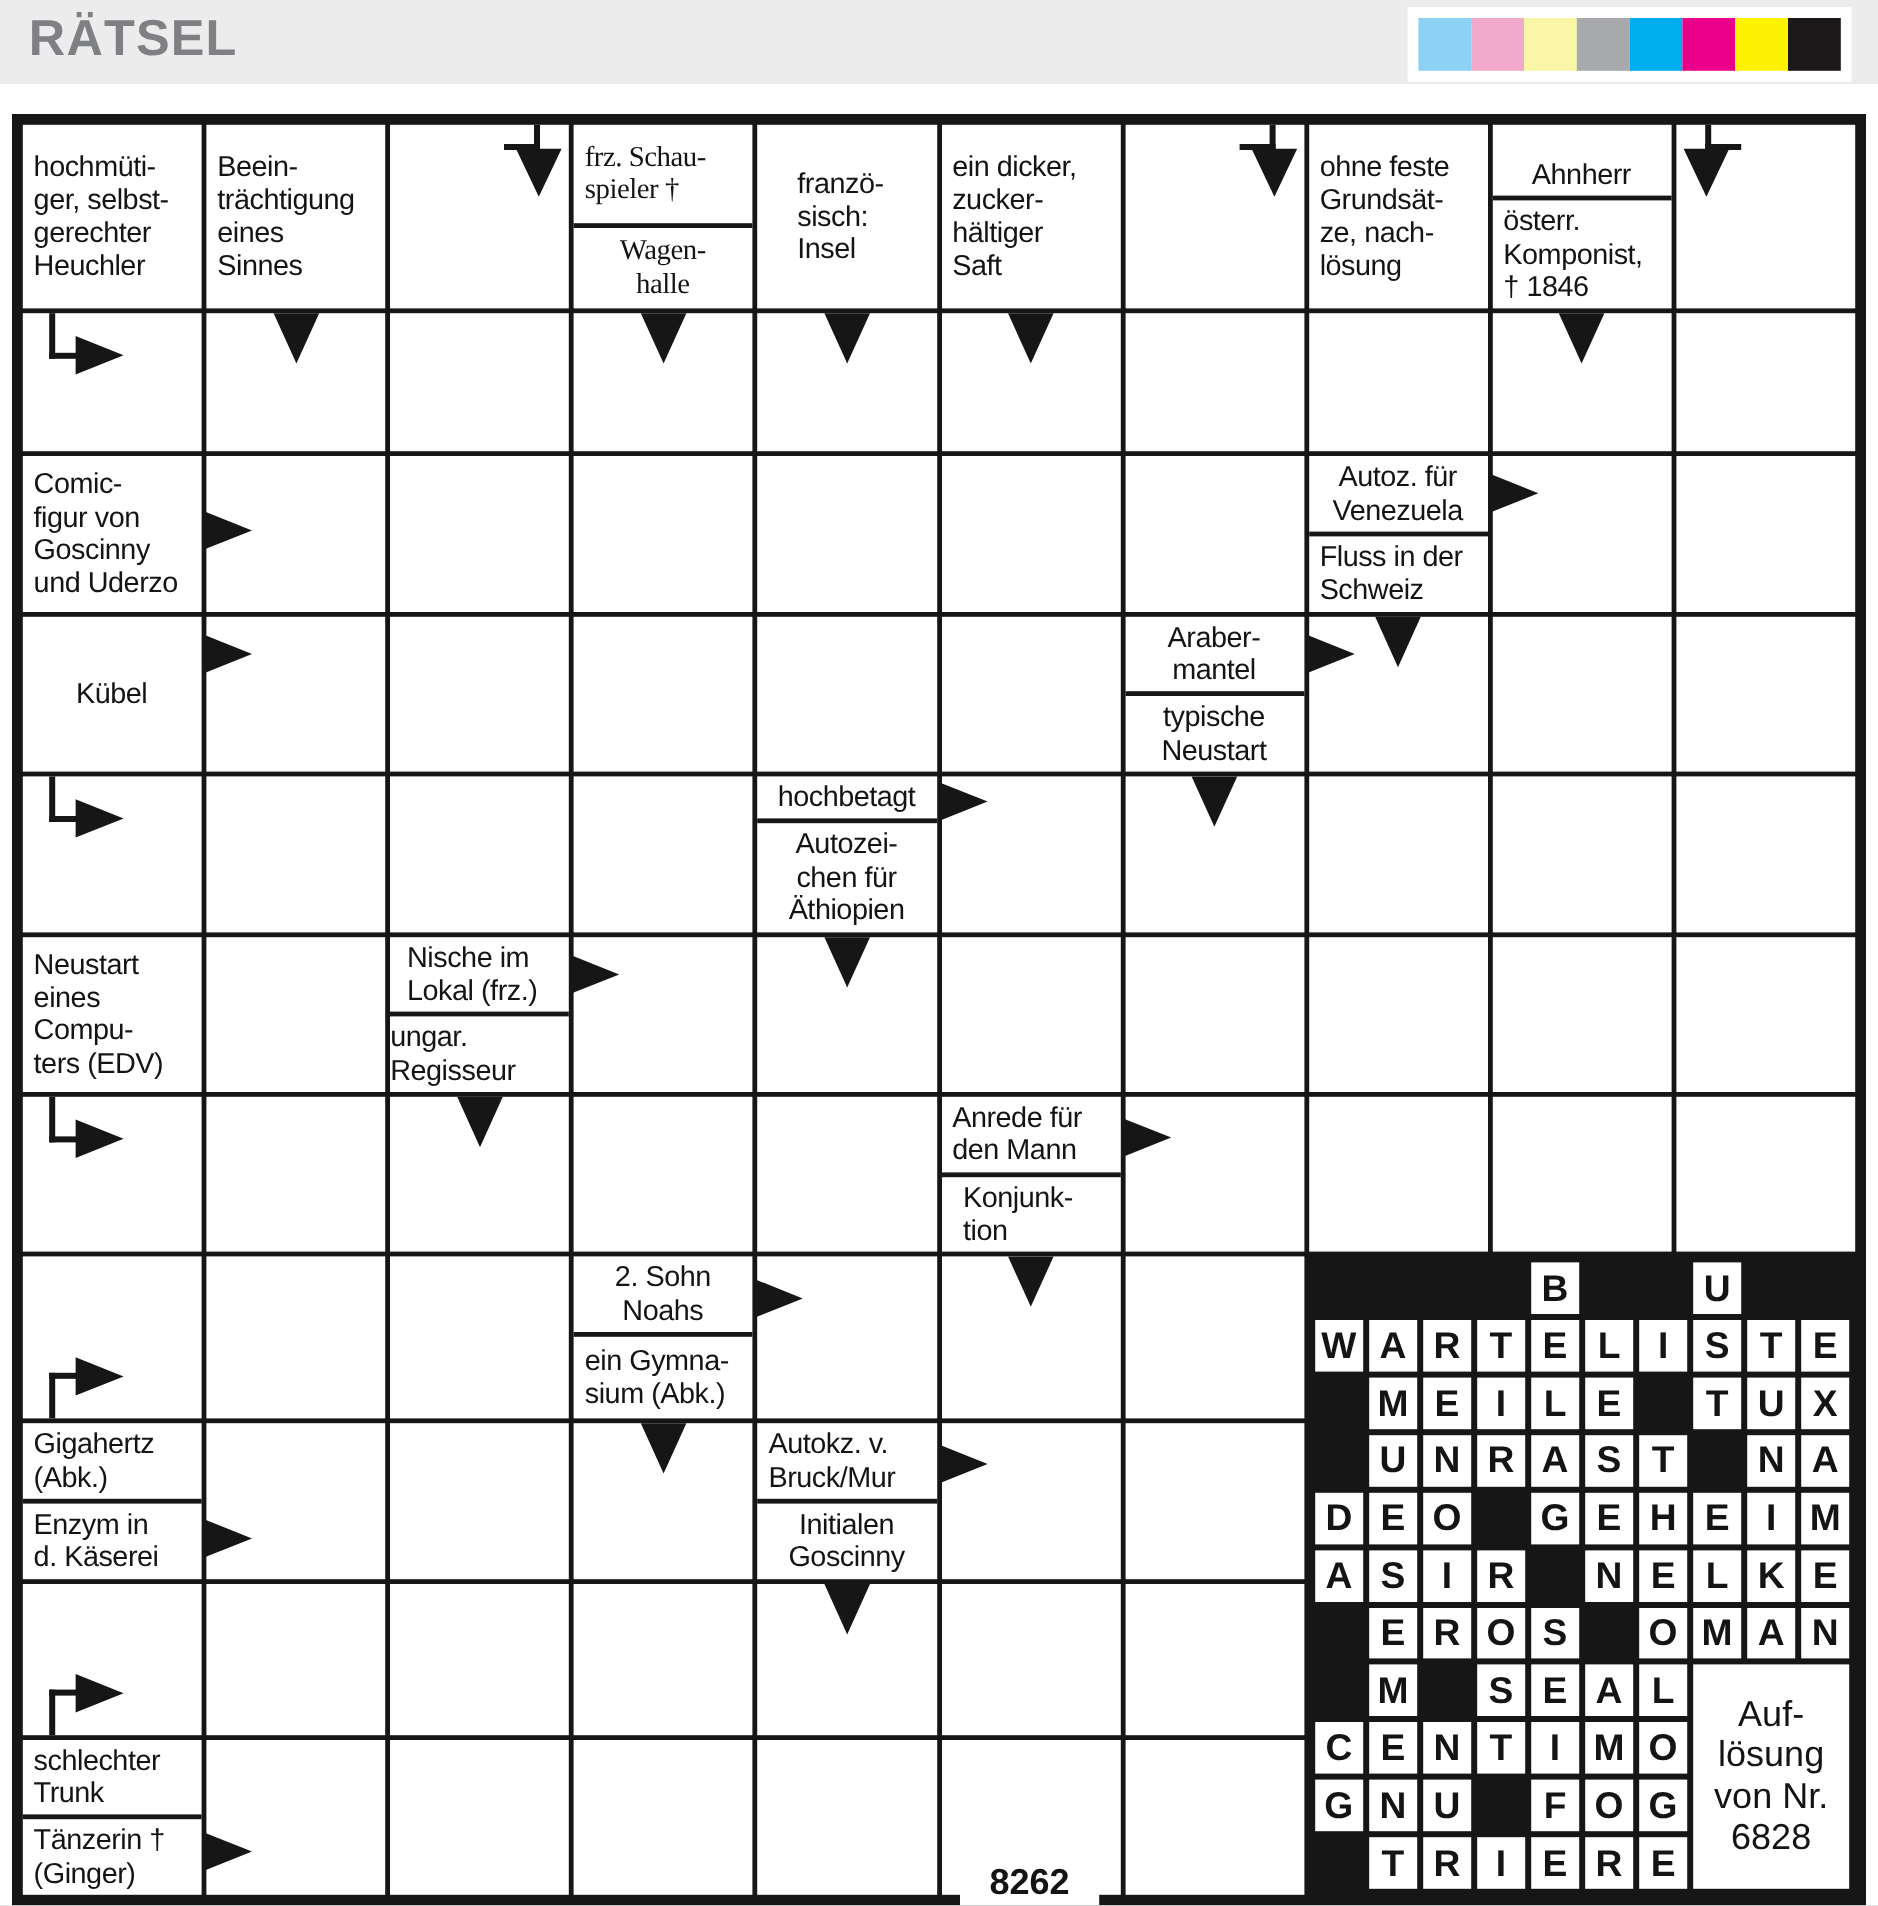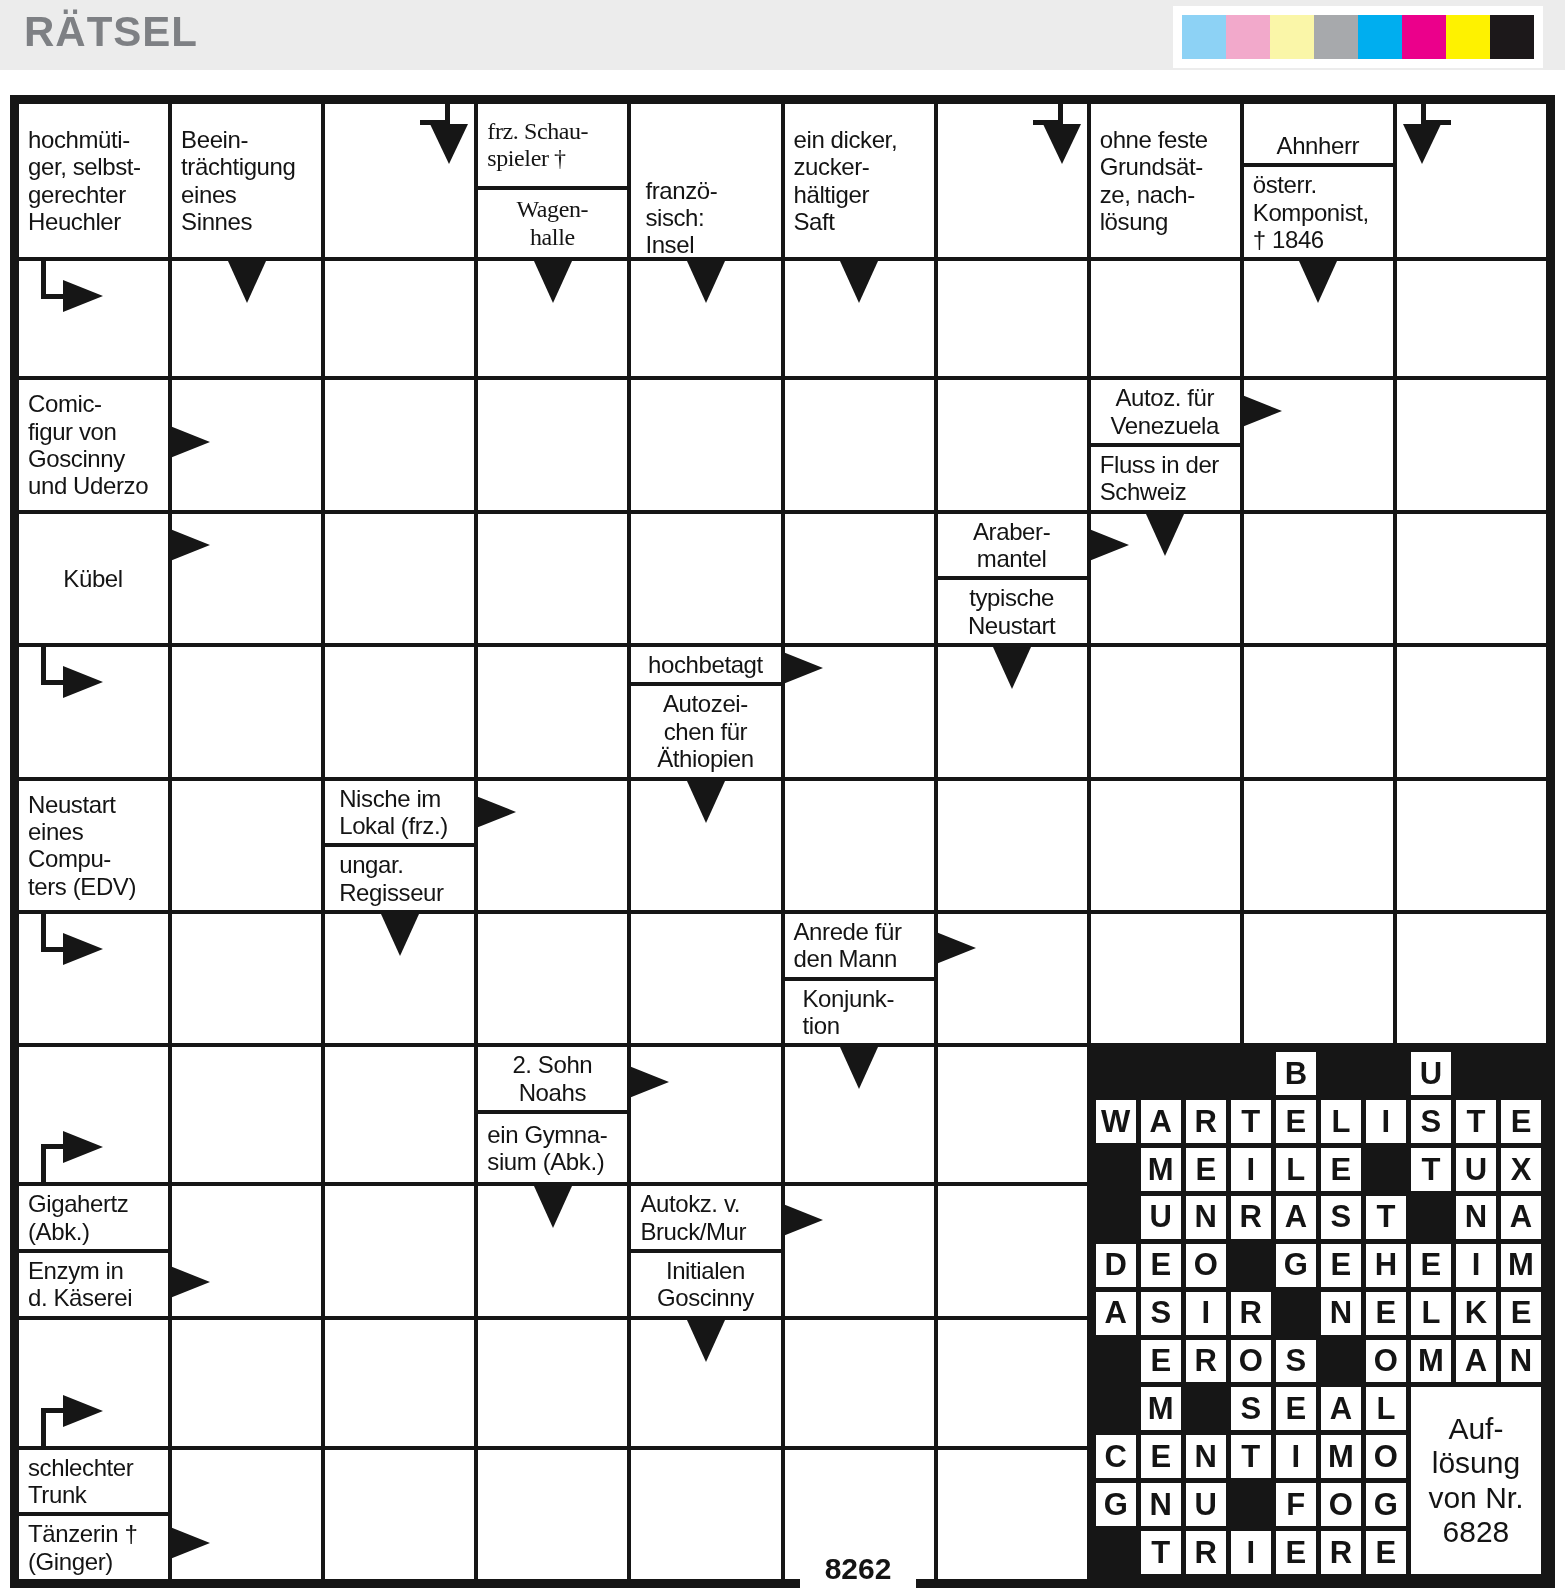--- a/index.html
+++ b/index.html
@@ -95,21 +95,21 @@
             <div class="clue al-l">frz. Schau-
 spieler †</div>
           </div>
           <div class="half" style="flex: 45 1 0px;">
             <div class="clue al-c">Wagen-
 halle</div>
           </div>
         </div>
       </div>
       <div class="cell" style="grid-area: 1 / 5;">
-        <div class="clue al-l" style="padding-left: 14px; margin-top: 37px;">franzö-
+        <div class="clue al-l" style="padding-left: 33px;">franzö-
 sisch:
 Insel</div>
       </div>
       <div class="cell" style="grid-area: 1 / 6;">
         <div class="clue al-l">ein dicker,
 zucker-
 hältiger
 Saft</div>
       </div>
       <div class="cell" style="grid-area: 1 / 7;">
@@ -262,21 +262,21 @@
 ters (EDV)</div>
       </div>
       <div class="cell" style="grid-area: 6 / 2;"></div>
       <div class="cell" style="grid-area: 6 / 3;">
         <div class="split">
           <div class="half" style="flex: 50 1 0px;">
             <div class="clue al-l" style="padding-left: 14px;">Nische im
 Lokal (frz.)</div>
           </div>
           <div class="half" style="flex: 50 1 0px;">
-            <div class="clue al-l" style="padding-left: 14px;">ungar.
+            <div class="clue al-l" style="padding-left: 0;">ungar.
 Regisseur</div>
           </div>
         </div>
       </div>
       <div class="cell" style="grid-area: 6 / 4;">
         <div class="tri-r a-right" style="top: 24%;"></div>
       </div>
       <div class="cell" style="grid-area: 6 / 5;">
         <div class="a-down"></div>
       </div>

